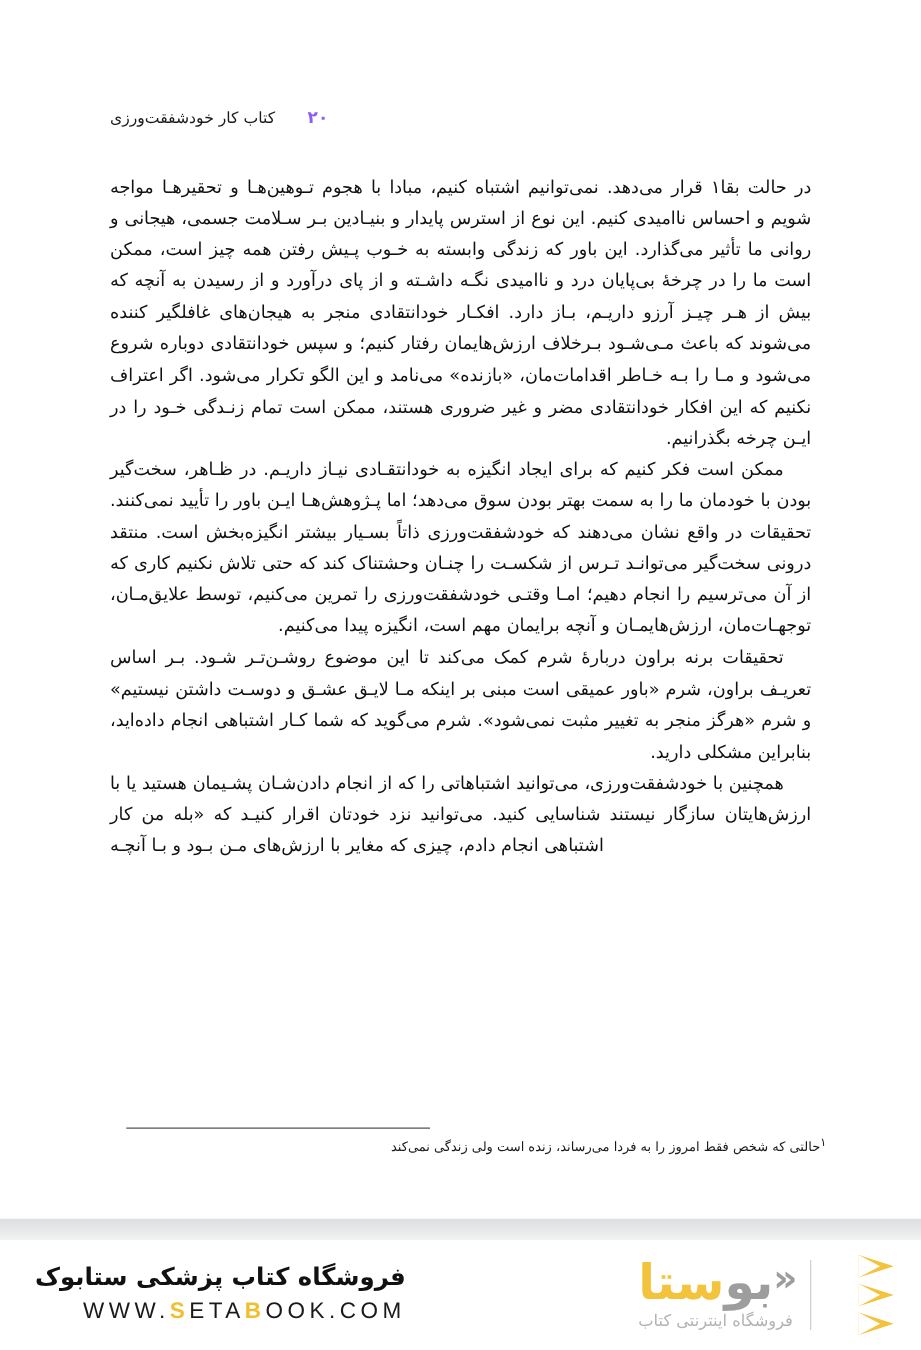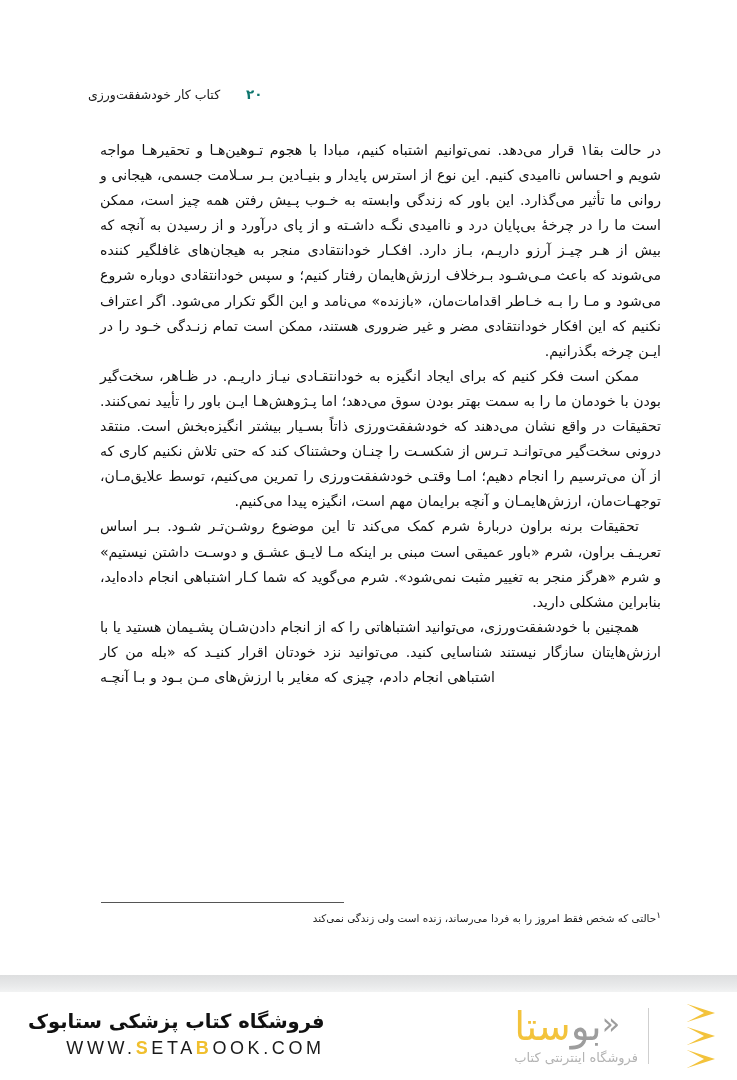--- a/index.html
+++ b/index.html
@@ -42,35 +42,35 @@
   .running-head-inner {
     margin-right: auto;
     display: flex;
     flex-direction: row;
     align-items: baseline;
     gap: 26px;
     padding-right: 88px;
   }
   .page-number {
     font-size: 13.5px;
-    color: #0f766e;
+    color: #8b5cf6;
     letter-spacing: 0.5px;
     font-weight: 600;
   }
   .book-title {
     font-size: 12.5px;
     color: #1a1a1a;
     white-space: nowrap;
   }
 
   
   .body-text {
     position: absolute;
     top: 138px;
-    right: 76px;
+    right: 88px;
     width: 561px;
     direction: rtl;
     text-align: justify;
     text-justify: inter-word;
     font-size: 14.1px;
     line-height: 25.1px;
     color: #111111;
   }
   .body-text p {
     margin: 0 0 0 0;
@@ -186,21 +186,21 @@
   }
   .logo-word-wrap {
     display: flex;
     flex-direction: column;
     align-items: flex-end;
     justify-content: center;
     direction: rtl;
   }
   .logo-wordmark {
     font-size: 39px;
-    font-weight: 400;
+    font-weight: 700;
     color: #9d9d9d;
     line-height: 1;
     letter-spacing: -1px;
     direction: rtl;
     white-space: nowrap;
   }
   .logo-wordmark .gold {
     color: #f3c33c;
   }
   .logo-guillemet {

